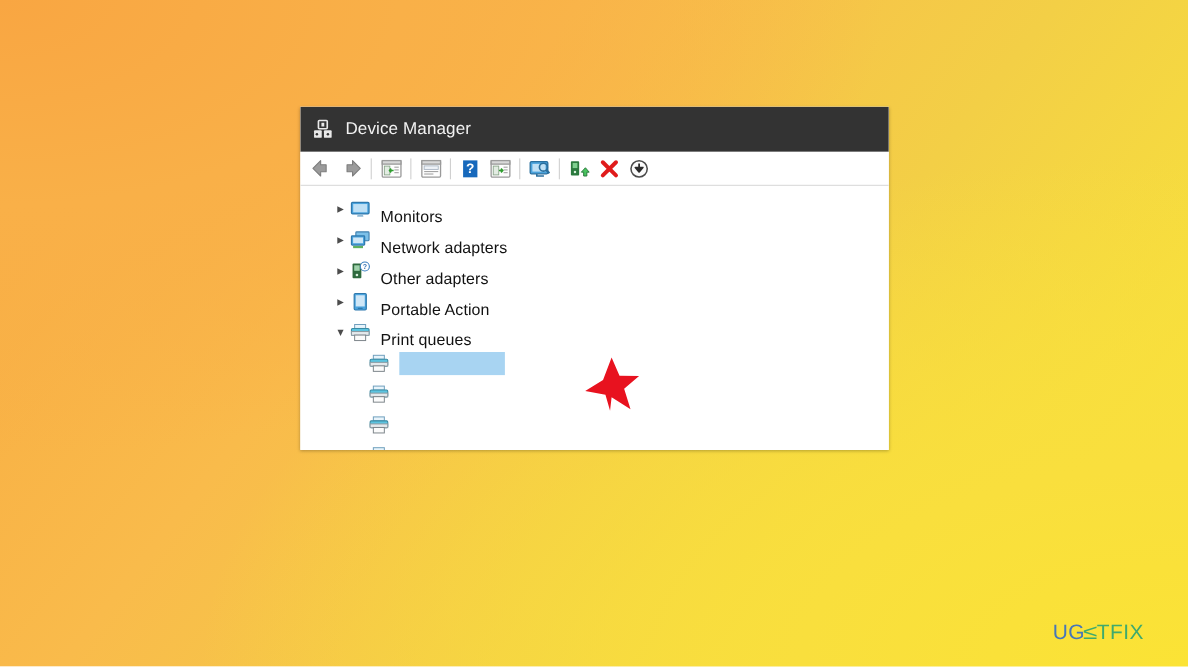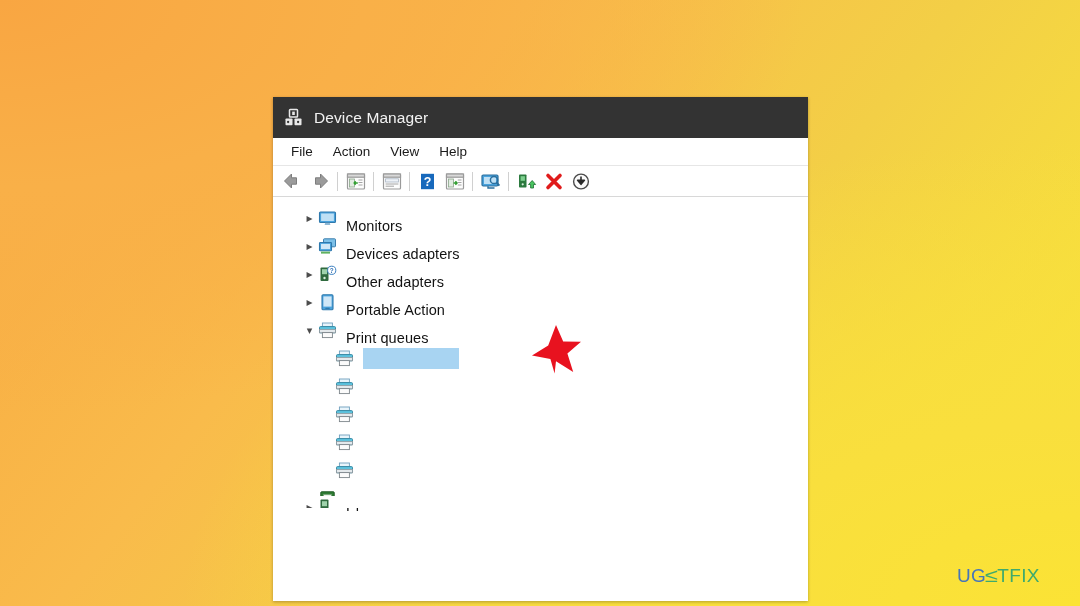--- a/index.html
+++ b/index.html
@@ -43,21 +43,21 @@
     color: #3faa6d;
     transform: scaleX(1.25);
   }
 
   
   #dm-window {
     position: absolute;
     left: 273px;
     top: 97px;
     width: 535px;
-    height: 504px;
+    height: 312px;
     background: #ffffff;
     box-shadow: 0 1px 3px rgba(0,0,0,0.28);
     overflow: hidden;
   }
 
   #titlebar {
     height: 41px;
     background: #333333;
     display: flex;
     align-items: center;
@@ -200,26 +200,20 @@
         <rect x="8.2" y="3.6" width="2.6" height="3.4" fill="#e9e9e9"></rect>
         <rect x="1.5" y="10.5" width="7" height="6.8" rx="0.8" fill="#e9e9e9"></rect>
         <rect x="10.5" y="10.5" width="7" height="6.8" rx="0.8" fill="#e9e9e9"></rect>
         <circle cx="4.1" cy="14" r="1.15" fill="#333"></circle>
         <circle cx="14.1" cy="14" r="1.15" fill="#333"></circle>
       </svg>
     </span>
     <span class="title-text">Device Manager</span>
   </div>
 
-  <div id="menubar">
-    <span class="menu-item">File</span>
-    <span class="menu-item">Action</span>
-    <span class="menu-item">View</span>
-    <span class="menu-item">Help</span>
-  </div>
 
   <div id="toolbar">
 
     <span class="tb-btn">
       <svg width="21" height="18" viewBox="0 0 21 18">
         <path d="M9.5 2 L2.5 9 L9.5 16 L9.5 12.2 L14.5 12.2 L14.5 5.8 L9.5 5.8 Z" fill="#9b9b9b" stroke="#7d7d7d" stroke-width="1" stroke-linejoin="round"></path>
       </svg>
     </span>
     <span class="tb-btn">
       <svg width="21" height="18" viewBox="0 0 21 18">
@@ -328,21 +322,21 @@
     <div class="tree-row">
       <span class="chev">▸</span>
       <span class="tree-icon">
         <svg width="19" height="19" viewBox="0 0 19 19">
           <rect x="5.5" y="1.8" width="12" height="8" rx="0.8" fill="#7cc0e8" stroke="#3d7fae" stroke-width="1"></rect>
           <rect x="1.5" y="5.5" width="12" height="8.3" rx="0.8" fill="#4aa3dd" stroke="#2f79ad" stroke-width="1.1"></rect>
           <rect x="3" y="6.9" width="9" height="5.2" fill="#cfe7f7"></rect>
           <rect x="3" y="14.6" width="9" height="2" fill="#5fb15f"></rect>
         </svg>
       </span>
-      <span class="tree-label">Devices adapters</span>
+      <span class="tree-label">Network adapters</span>
     </div>
 
     <div class="tree-row">
       <span class="chev">▸</span>
       <span class="tree-icon">
         <svg width="19" height="19" viewBox="0 0 19 19">
           <rect x="2.5" y="2.5" width="8" height="13.5" rx="0.9" fill="#2f6a3e"></rect>
           <rect x="4" y="4.2" width="5" height="5" fill="#9fd2ab"></rect>
           <circle cx="6.5" cy="13" r="1.2" fill="#d9f0de"></circle>
           <circle cx="13.7" cy="5.3" r="4.1" fill="#ffffff" stroke="#3a7fc1" stroke-width="1"></circle>

